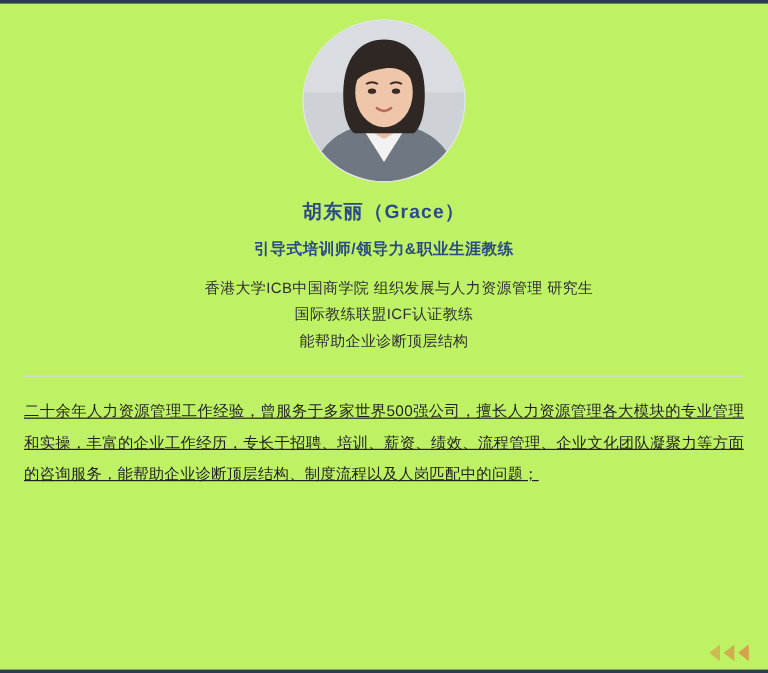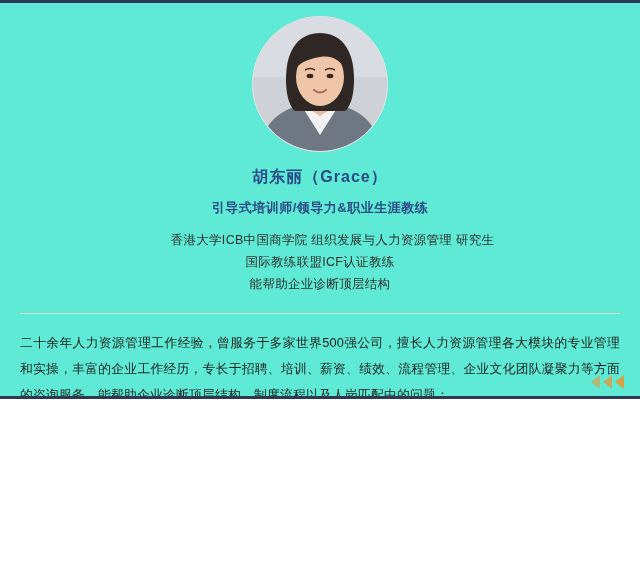--- a/index.html
+++ b/index.html
@@ -7,22 +7,22 @@
     padding: 0;
     background: #ffffff;
   }
   body {
     font-family: "Liberation Sans", "DejaVu Sans", sans-serif;
     color: #222222;
   }
   .page {
     position: relative;
     width: 640px;
-    height: 399px;
-    background: #5eead4;
+    height: 561px;
+    background: #bef264;
     overflow: hidden;
     box-sizing: border-box;
     border-top: 3px solid #2c3a56;
   }
   
   .portrait-wrap {
     display: flex;
     justify-content: center;
     padding-top: 14px;
   }
@@ -70,20 +70,21 @@
     width: 600px;
     height: 1px;
     background: #d9d9d9;
     margin: 18px auto 0 auto;
   }
   
   .body {
     width: 600px;
     margin: 0 auto;
     padding-top: 16px;
+    text-decoration: underline;
   }
   .para {
     font-size: 12.8px;
     line-height: 26px;
     color: #1f1f1f;
     text-align: justify;
     margin: 0 0 14px 0;
     letter-spacing: 0.2px;
   }
   

